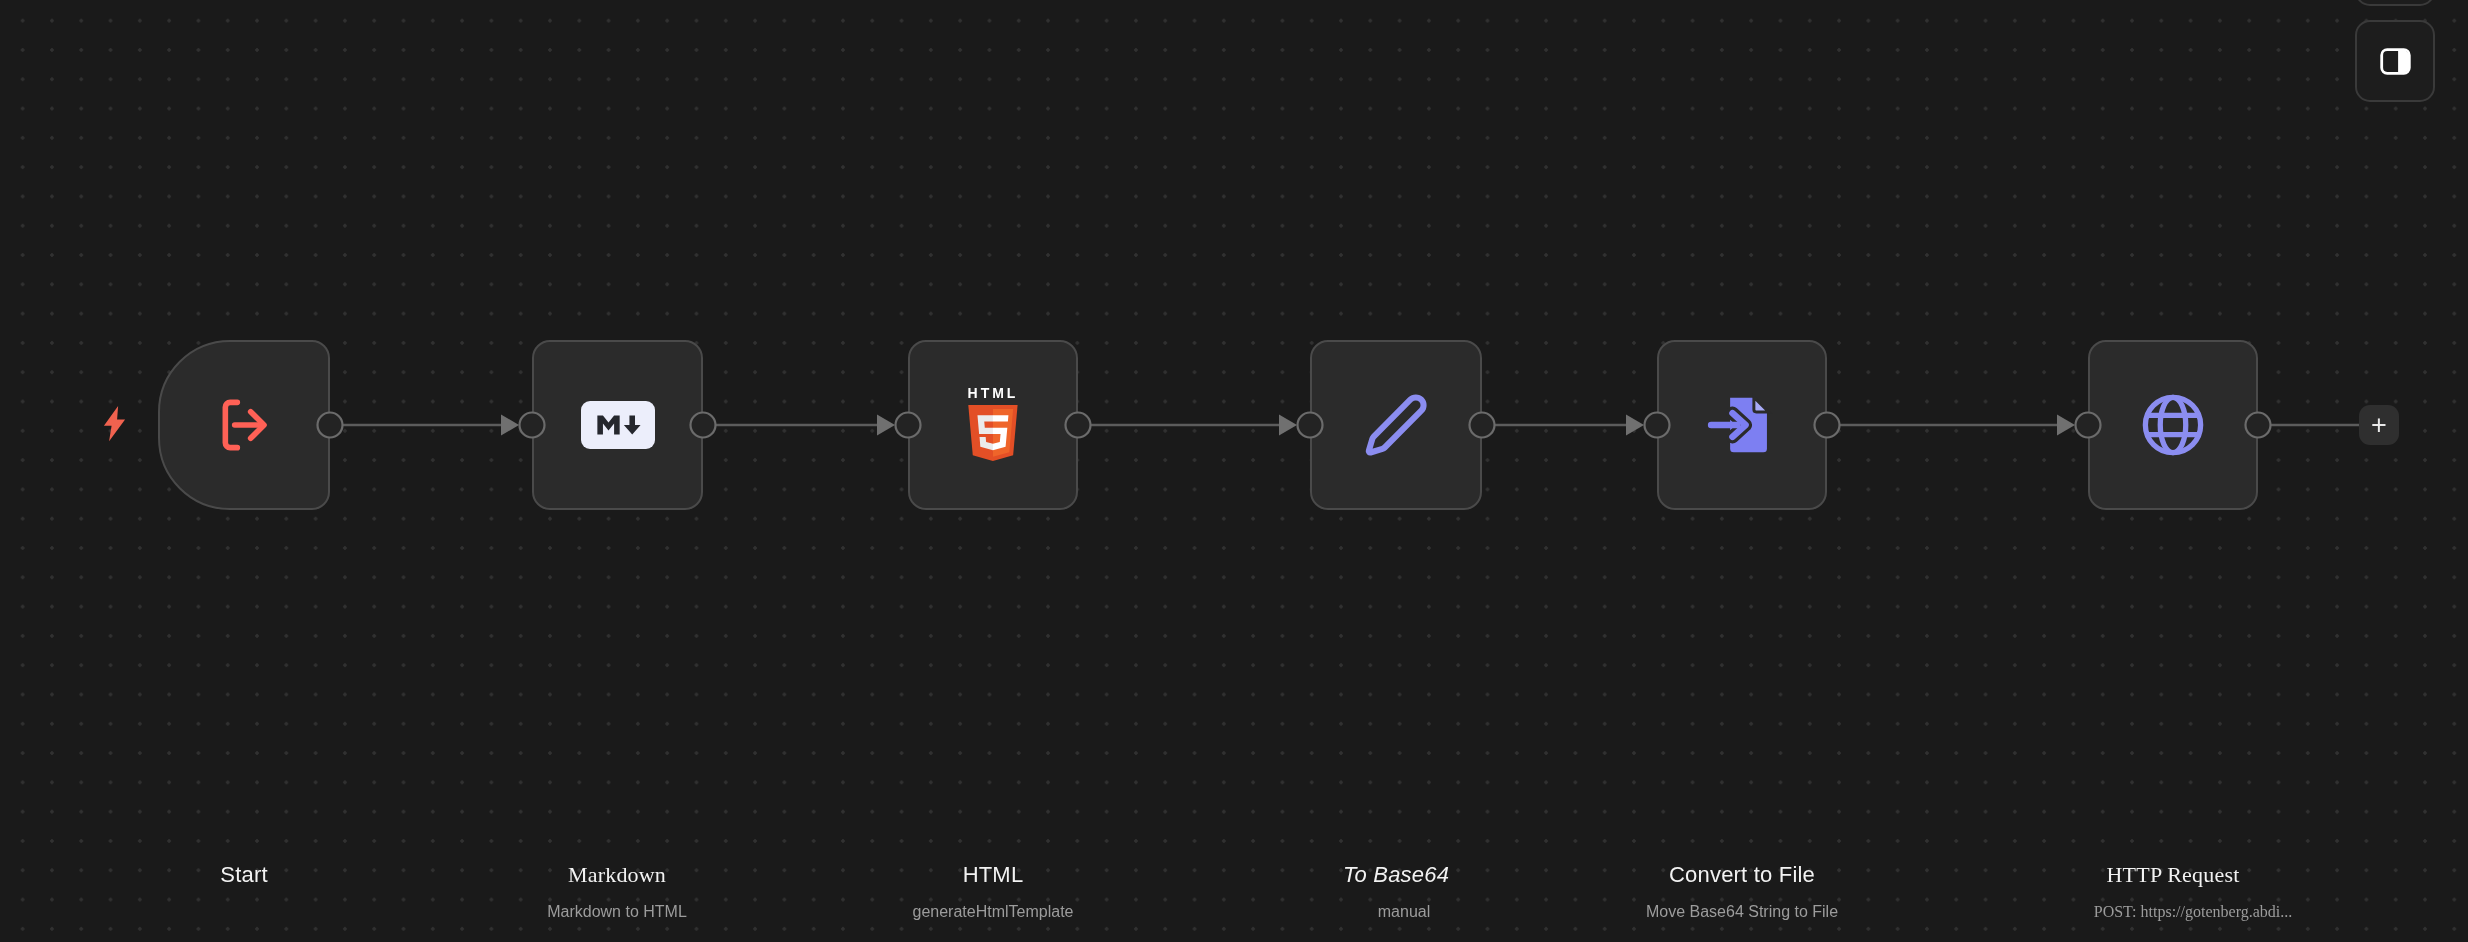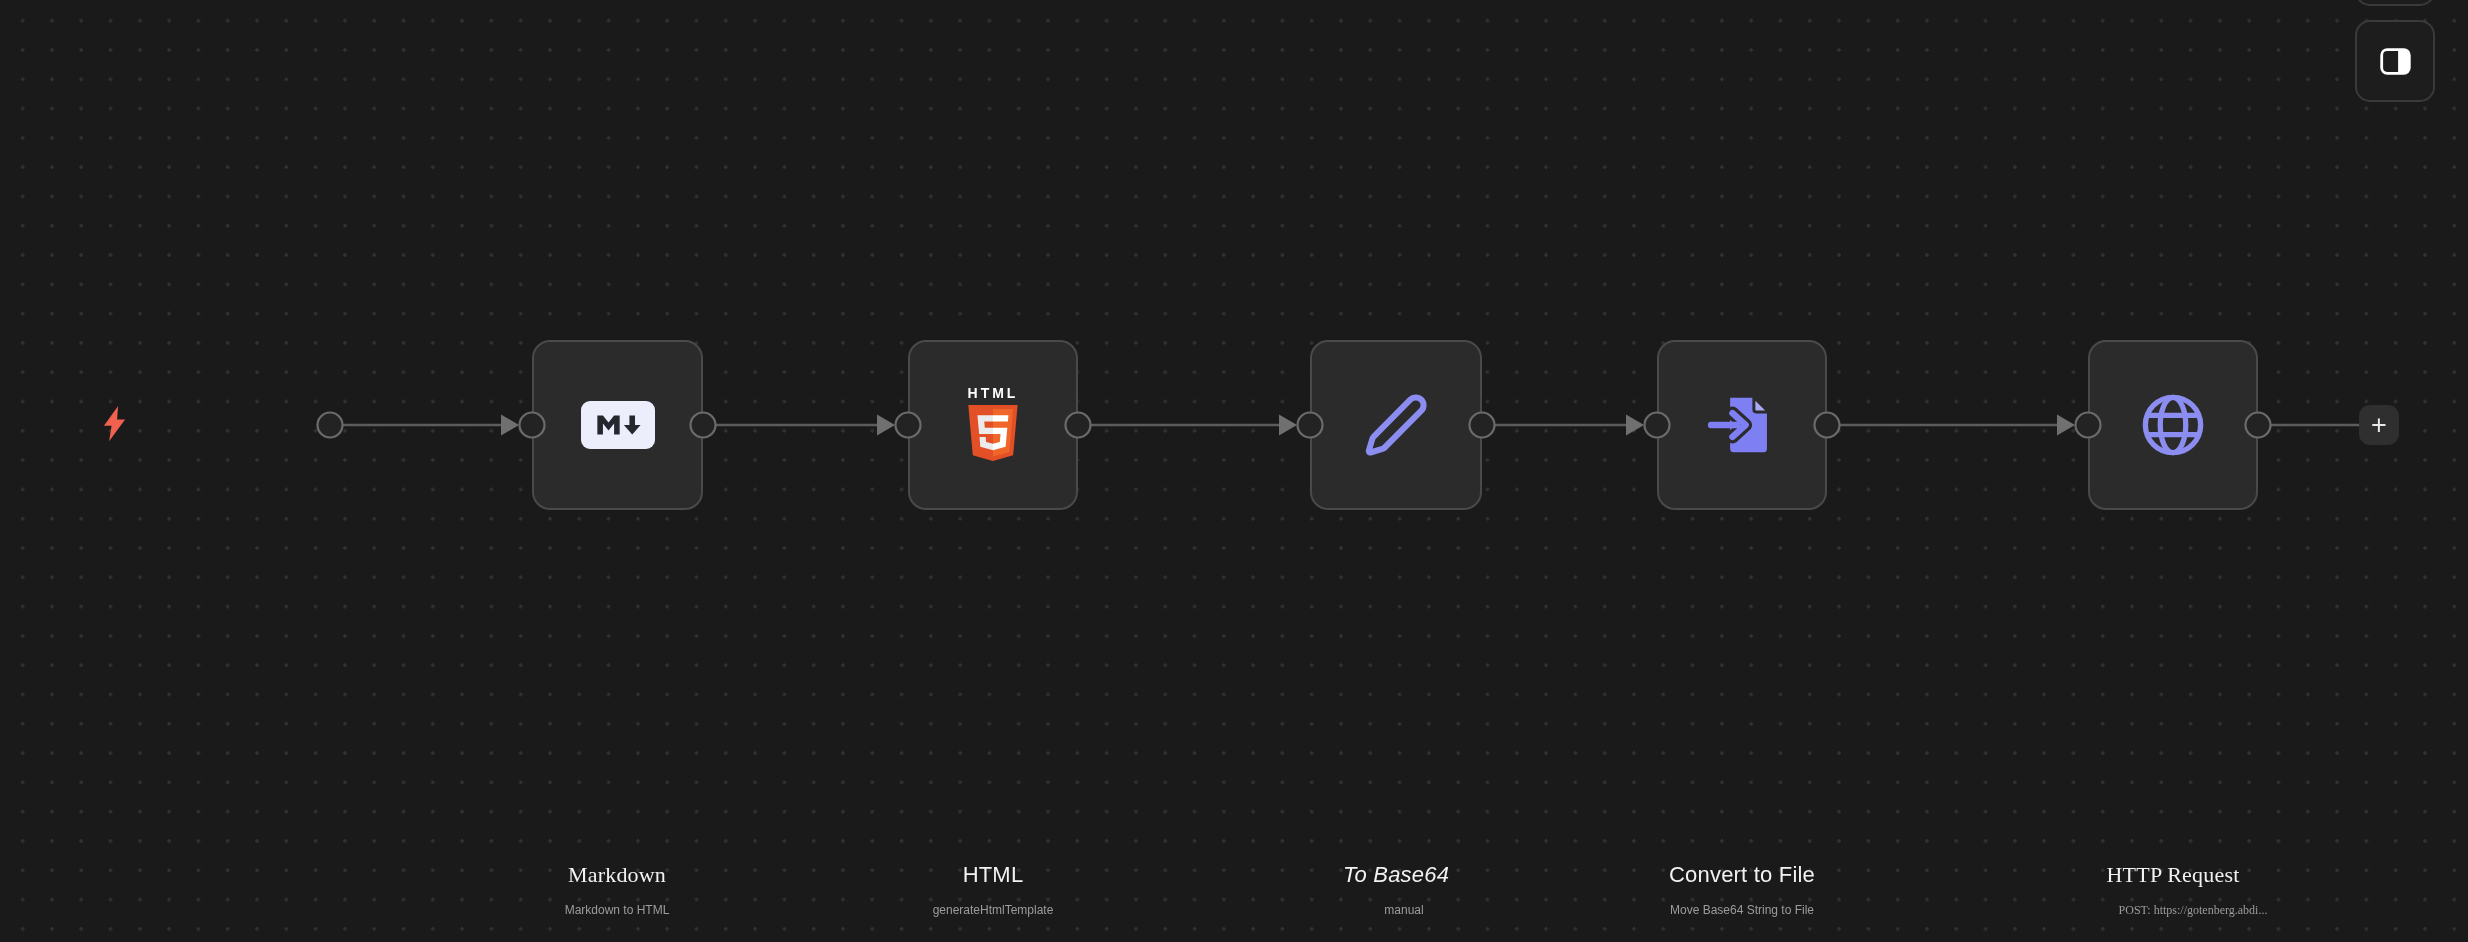--- a/index.html
+++ b/index.html
@@ -23,21 +23,21 @@
   }
   .node-box.trigger{border-radius:72px 18px 18px 72px;}
   .node-label{
     position:absolute;top:522px;white-space:nowrap;text-align:center;
     transform:translateX(-50%);
     color:#f2f2f2;font-size:22px;font-weight:500;letter-spacing:.2px;
   }
   .node-subtitle{
     position:absolute;top:563px;white-space:nowrap;text-align:center;
     transform:translateX(-50%);
-    color:#9c9c9c;font-size:12px;font-weight:400;
+    color:#9c9c9c;font-size:16px;font-weight:400;
   }
   .edges{position:absolute;inset:0;pointer-events:none;}
   .bolt{position:absolute;left:101px;top:406px;width:27px;height:36px;}
   .md-badge{
     width:74px;height:48px;background:#eceefb;border-radius:9px;
     display:flex;align-items:center;justify-content:center;
   }
   .html-badge{display:flex;flex-direction:column;align-items:center;gap:3px;}
   .html-badge .word{
     color:#fff;font-size:14px;font-weight:700;letter-spacing:3px;line-height:13px;
@@ -61,20 +61,31 @@
 </style>
 </head>
 <body>
 
 <div class="canvas">
 
   <svg class="bolt" viewBox="0 0 24 32">
     <path d="M15.2 0 2.6 17.6h6.8L7.2 31.4 21.4 12h-7.1L15.2 0Z" fill="#f0624f"></path>
   </svg>
 
+  <div class="node" style="left:158px;width:172px;">
+    <div class="node-box trigger">
+      <svg width="64" height="64" viewBox="0 0 24 24" fill="none" stroke="#ff6156" stroke-width="2.1" stroke-linecap="round" stroke-linejoin="round">
+        <path d="M9.5 20.5H6.8a1.8 1.8 0 0 1-1.8-1.8V5.3a1.8 1.8 0 0 1 1.8-1.8h2.7"></path>
+        <polyline points="14.5 17 19.5 12 14.5 7"></polyline>
+        <line x1="19.2" y1="12" x2="8.5" y2="12"></line>
+      </svg>
+    </div>
+    <div class="node-label" style="left:86px;">Start</div>
+    <div class="node-subtitle" style="left:86px;"></div>
+  </div>
 
   <div class="node" style="left:532px;width:171px;">
     <div class="node-box">
       <div class="md-badge">
         <svg width="58" height="36" viewBox="0 0 208 128" fill="#25272e">
           <path d="M30 98V30h20l20 25 20-25h20v68H90V59L70 84 50 59v39H30Z"></path>
           <path d="M155 98 125 64h20V30h20v34h20l-30 34Z"></path>
         </svg>
       </div>
     </div>

